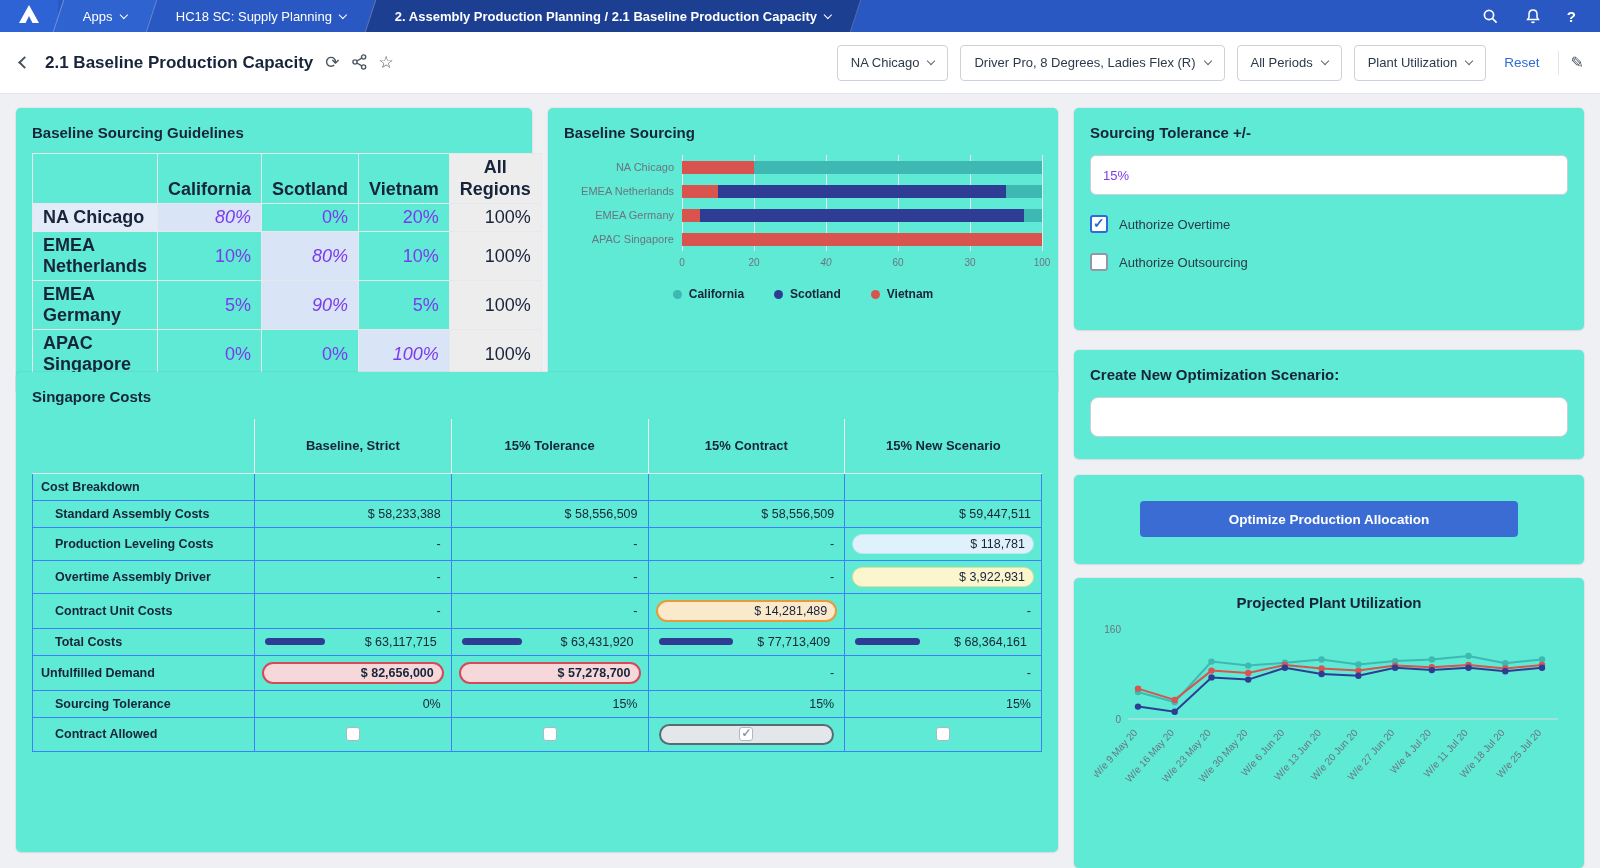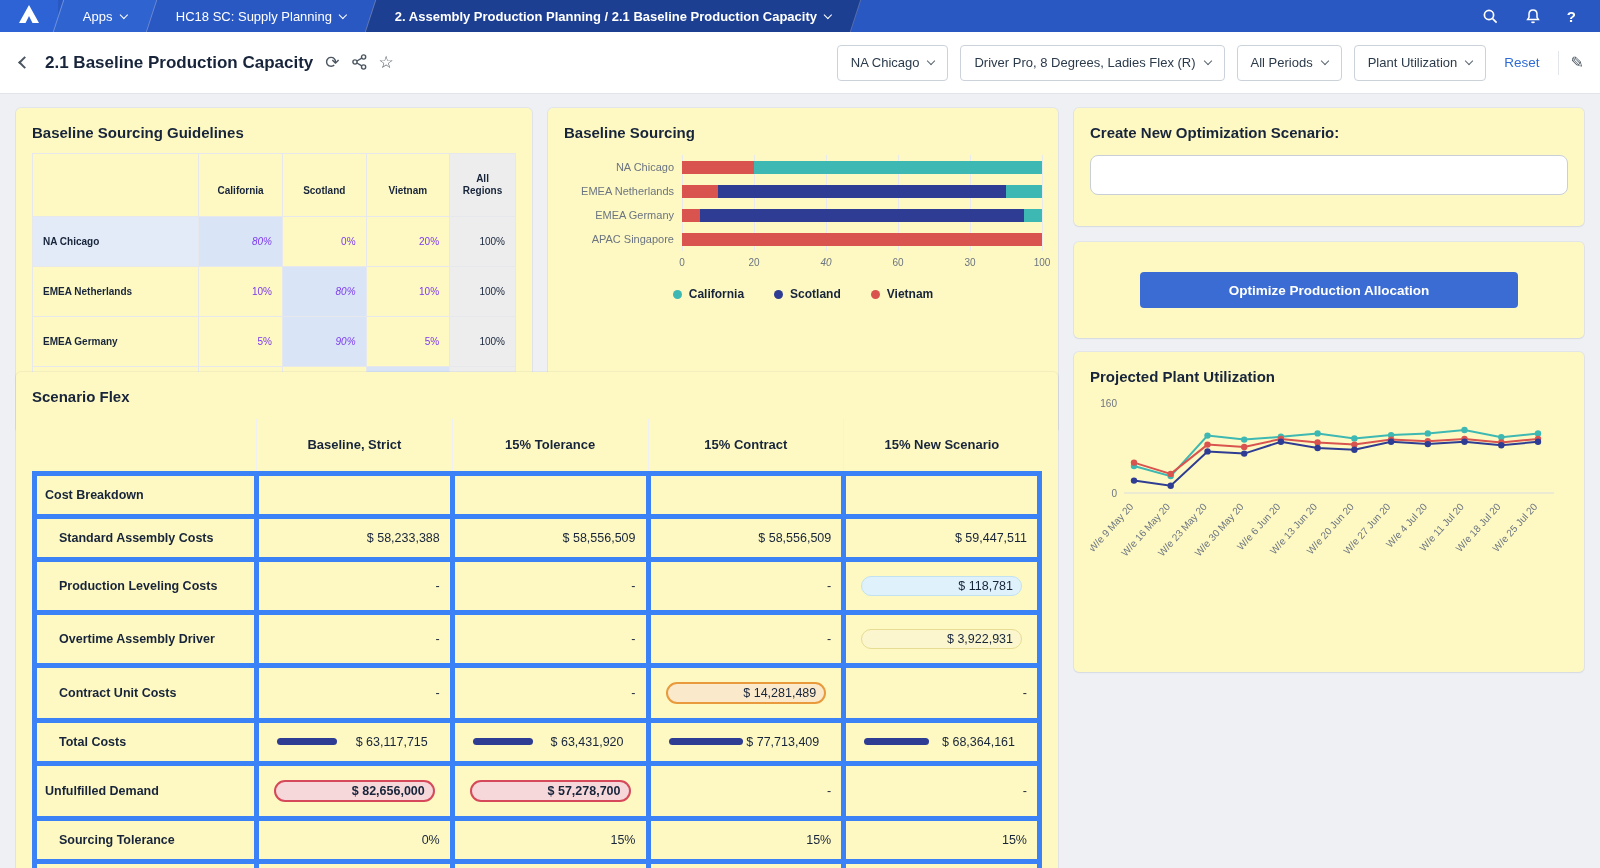--- a/index.html
+++ b/index.html
@@ -28,27 +28,27 @@
   .pb-right { margin-left:auto; display:flex; align-items:center; gap:12px; }
   .filterbtn { display:flex; align-items:center; gap:9px; height:36px; padding:0 13px; background:#fff; border:1px solid #CCD2D9; border-radius:4px; font-size:13px; color:#2B3A4A; cursor:pointer; font-family:inherit; white-space:nowrap; }
   .filterbtn .chev { color:#5a6570; }
   .resetlink { color:#2E6BD6; font-size:13.5px; cursor:pointer; margin:0 6px; }
   .vdiv { width:1px; height:24px; background:#E2E5E9; }
 
   
   .main { display:flex; gap:16px; padding:14px 16px 0 16px; height:774px; overflow:hidden; }
   .col-left { width:1042px; display:flex; flex-direction:column; padding-bottom:16px; }
   .col-right { flex:1; display:flex; flex-direction:column; }
-  .card { background:#fef9c3; border-radius:5px; box-shadow:0 0 0 1px rgba(20,40,80,.05), 0 1px 2px rgba(20,40,80,.06); padding:16px; }
+  .card { background:#5eead4; border-radius:5px; box-shadow:0 0 0 1px rgba(20,40,80,.05), 0 1px 2px rgba(20,40,80,.06); padding:16px; }
   .cardtitle { font-size:15px; font-weight:700; color:#17243a; }
   .row1 { display:grid; grid-template-columns:516px 510px; gap:16px; height:244px; margin-bottom:20px; }
 
   
   .gtable { border-collapse:collapse; width:100%; margin-top:12px; }
-  .gtable th, .gtable td { border:1px solid #E6E8EC; font-size:10px; padding:19px 10px; height:27px; }
+  .gtable th, .gtable td { border:1px solid #E6E8EC; font-size:18px; padding:3px 10px; height:27px; }
   .gtable thead th { font-weight:700; color:#17243a; text-align:center; vertical-align:bottom; line-height:1.2; }
   .gtable td.rowlabel { font-weight:700; color:#17243a; }
   .gtable td.val { text-align:right; color:#7C3AED; }
   .gtable .hl { background:#D9E4F7;font-style:italic; }
   .gtable .lblhl { background:#E3EBF8; }
   .gtable .allcol { background:#EDEDED; color:#17243a; }
   .gtable td.allcol { text-align:right; }
 
   
   .chartbody { display:flex; margin-top:14px; }
@@ -71,42 +71,42 @@
   .bigcbx { width:18px; height:18px; border-radius:3px; background:#fff; position:relative; flex:none; }
   .bigcbx.on { border:2px solid #2E6BD6; }
   .bigcbx.off { border:2px solid #8F9AA6; }
   .bigcbx.on::after { content:"\2713"; position:absolute; top:-2px; left:1px; font-size:14px; font-weight:700; color:#2E6BD6; }
   .cblabel { font-size:13px; color:#2B3A4A; }
 
   
   .stable { border-collapse:collapse; width:100%; margin-top:14px; table-layout:fixed; }
   .stable th { font-weight:700; font-size:13px; color:#17243a; text-align:center; height:54px; border-bottom:1px solid #E6E8EC; border-left:1px solid #F0F1F4; }
   .stable th:first-child { border-left:none; }
-  .stable td { border:5px solid #3b82f6; height:27px; font-size:12.5px; color:#17243a; padding:12px; }
+  .stable td { border:1px solid #3b82f6; height:27px; font-size:12.5px; color:#17243a; padding:4px; }
   .stable td.lab { font-weight:700; padding-left:8px; }
   .stable td.lab.ind { padding-left:22px; }
   .stable td.num { text-align:right; padding-right:10px; }
   .barcell { display:flex; align-items:center; justify-content:space-between; padding:0 10px 0 6px; }
   .minibar { height:7px; border-radius:4px; background:#2E3D93; }
   .cellpill { margin:2px 3px; border-radius:11px; padding:2px 8px; text-align:right; font-size:12.5px; }
   .cellpill.red { background:#F6D8DB; border:2px solid #D6495A; font-weight:700; }
   .cellpill.orange { background:#FBE9CC; border:2px solid #E89A3C; }
   .cellpill.blue { background:#DFF1FA; border:1px solid #C2E2F2; }
   .cellpill.yellow { background:#FBF6CE; border:1px solid #E7DC91; }
   .cbcell { text-align:center; }
   .cbx { display:inline-block; width:14px; height:14px; border:1.5px solid #AEB8C2; border-radius:3px; background:#fff; position:relative; vertical-align:middle; }
   .cbx.checked::after { content:"\2713"; position:absolute; top:-2px; left:1px; font-size:12px; font-weight:700; color:#8A97A5; }
   .cbpill { display:flex; align-items:center; justify-content:center; margin:2px 6px; height:21px; border-radius:11px; background:#E4E7EA; border:2px solid #5A6B78; }
 
   
   .card-create { height:118px; margin-bottom:16px; }
   .createinput { margin-top:14px; border-radius:8px; color:#333; }
   .card-optimize { height:96px; margin-bottom:14px; display:flex; align-items:center; }
   .bluebtn { display:block; margin:0 auto; width:calc(100% - 100px); height:36px; background:#3A6CD4; color:#fff; border:none; border-radius:4px; font-size:13.5px; font-weight:700; font-family:inherit; cursor:pointer; }
-  .card-util { height:320px; }
+  .card-util { height:320px;text-align:center; }
   .card-tol { height:244px; margin-bottom:20px; }
   .card-scenario { flex:1; }
   svg text { font-family:"Liberation Sans", sans-serif; }
 </style>
 </head>
 <body>
 
 <div class="page">
 
   <nav class="topnav">
@@ -307,21 +307,21 @@
                 <span class="legitem">
                   <span class="dot" style="background: rgb(217, 83, 79);"></span>
                   <span>Vietnam</span>
                 </span>
               </div>
             </div>
         </section>
       </div>
 
       <section class="card card-scenario">
-        <div class="cardtitle">Scenario Flex</div>
+        <div class="cardtitle">Singapore Costs</div>
         <table class="stable" id="scenario-table">
             <colgroup>
               <col style="width: 222px;">
               <col>
               <col>
               <col>
               <col>
             </colgroup>
             <thead>
               <tr>
@@ -430,20 +430,34 @@
                 </td>
                 <td class="cbcell"><span class="cbx"></span></td>
               </tr>
             </tbody>
           </table>
       </section>
     </div>
 
     <div class="col-right">
 
+      <section class="card card-tol">
+        <div class="cardtitle">Sourcing Tolerance +/-</div>
+        <input class="txtinput tol-input" value="15%" style="">
+        <div id="tolerance-checks">
+            <div class="cbrow">
+              <span class="bigcbx on"></span>
+              <span class="cblabel">Authorize Overtime</span>
+            </div>
+            <div class="cbrow">
+              <span class="bigcbx off"></span>
+              <span class="cblabel">Authorize Outsourcing</span>
+            </div>
+          </div>
+      </section>
 
       <section class="card card-create">
         <div class="cardtitle">Create New Optimization Scenario:</div>
         <input class="txtinput createinput" value="" style="">
       </section>
 
       <section class="card card-optimize">
         <button class="bluebtn">Optimize Production Allocation</button>
       </section>
 

